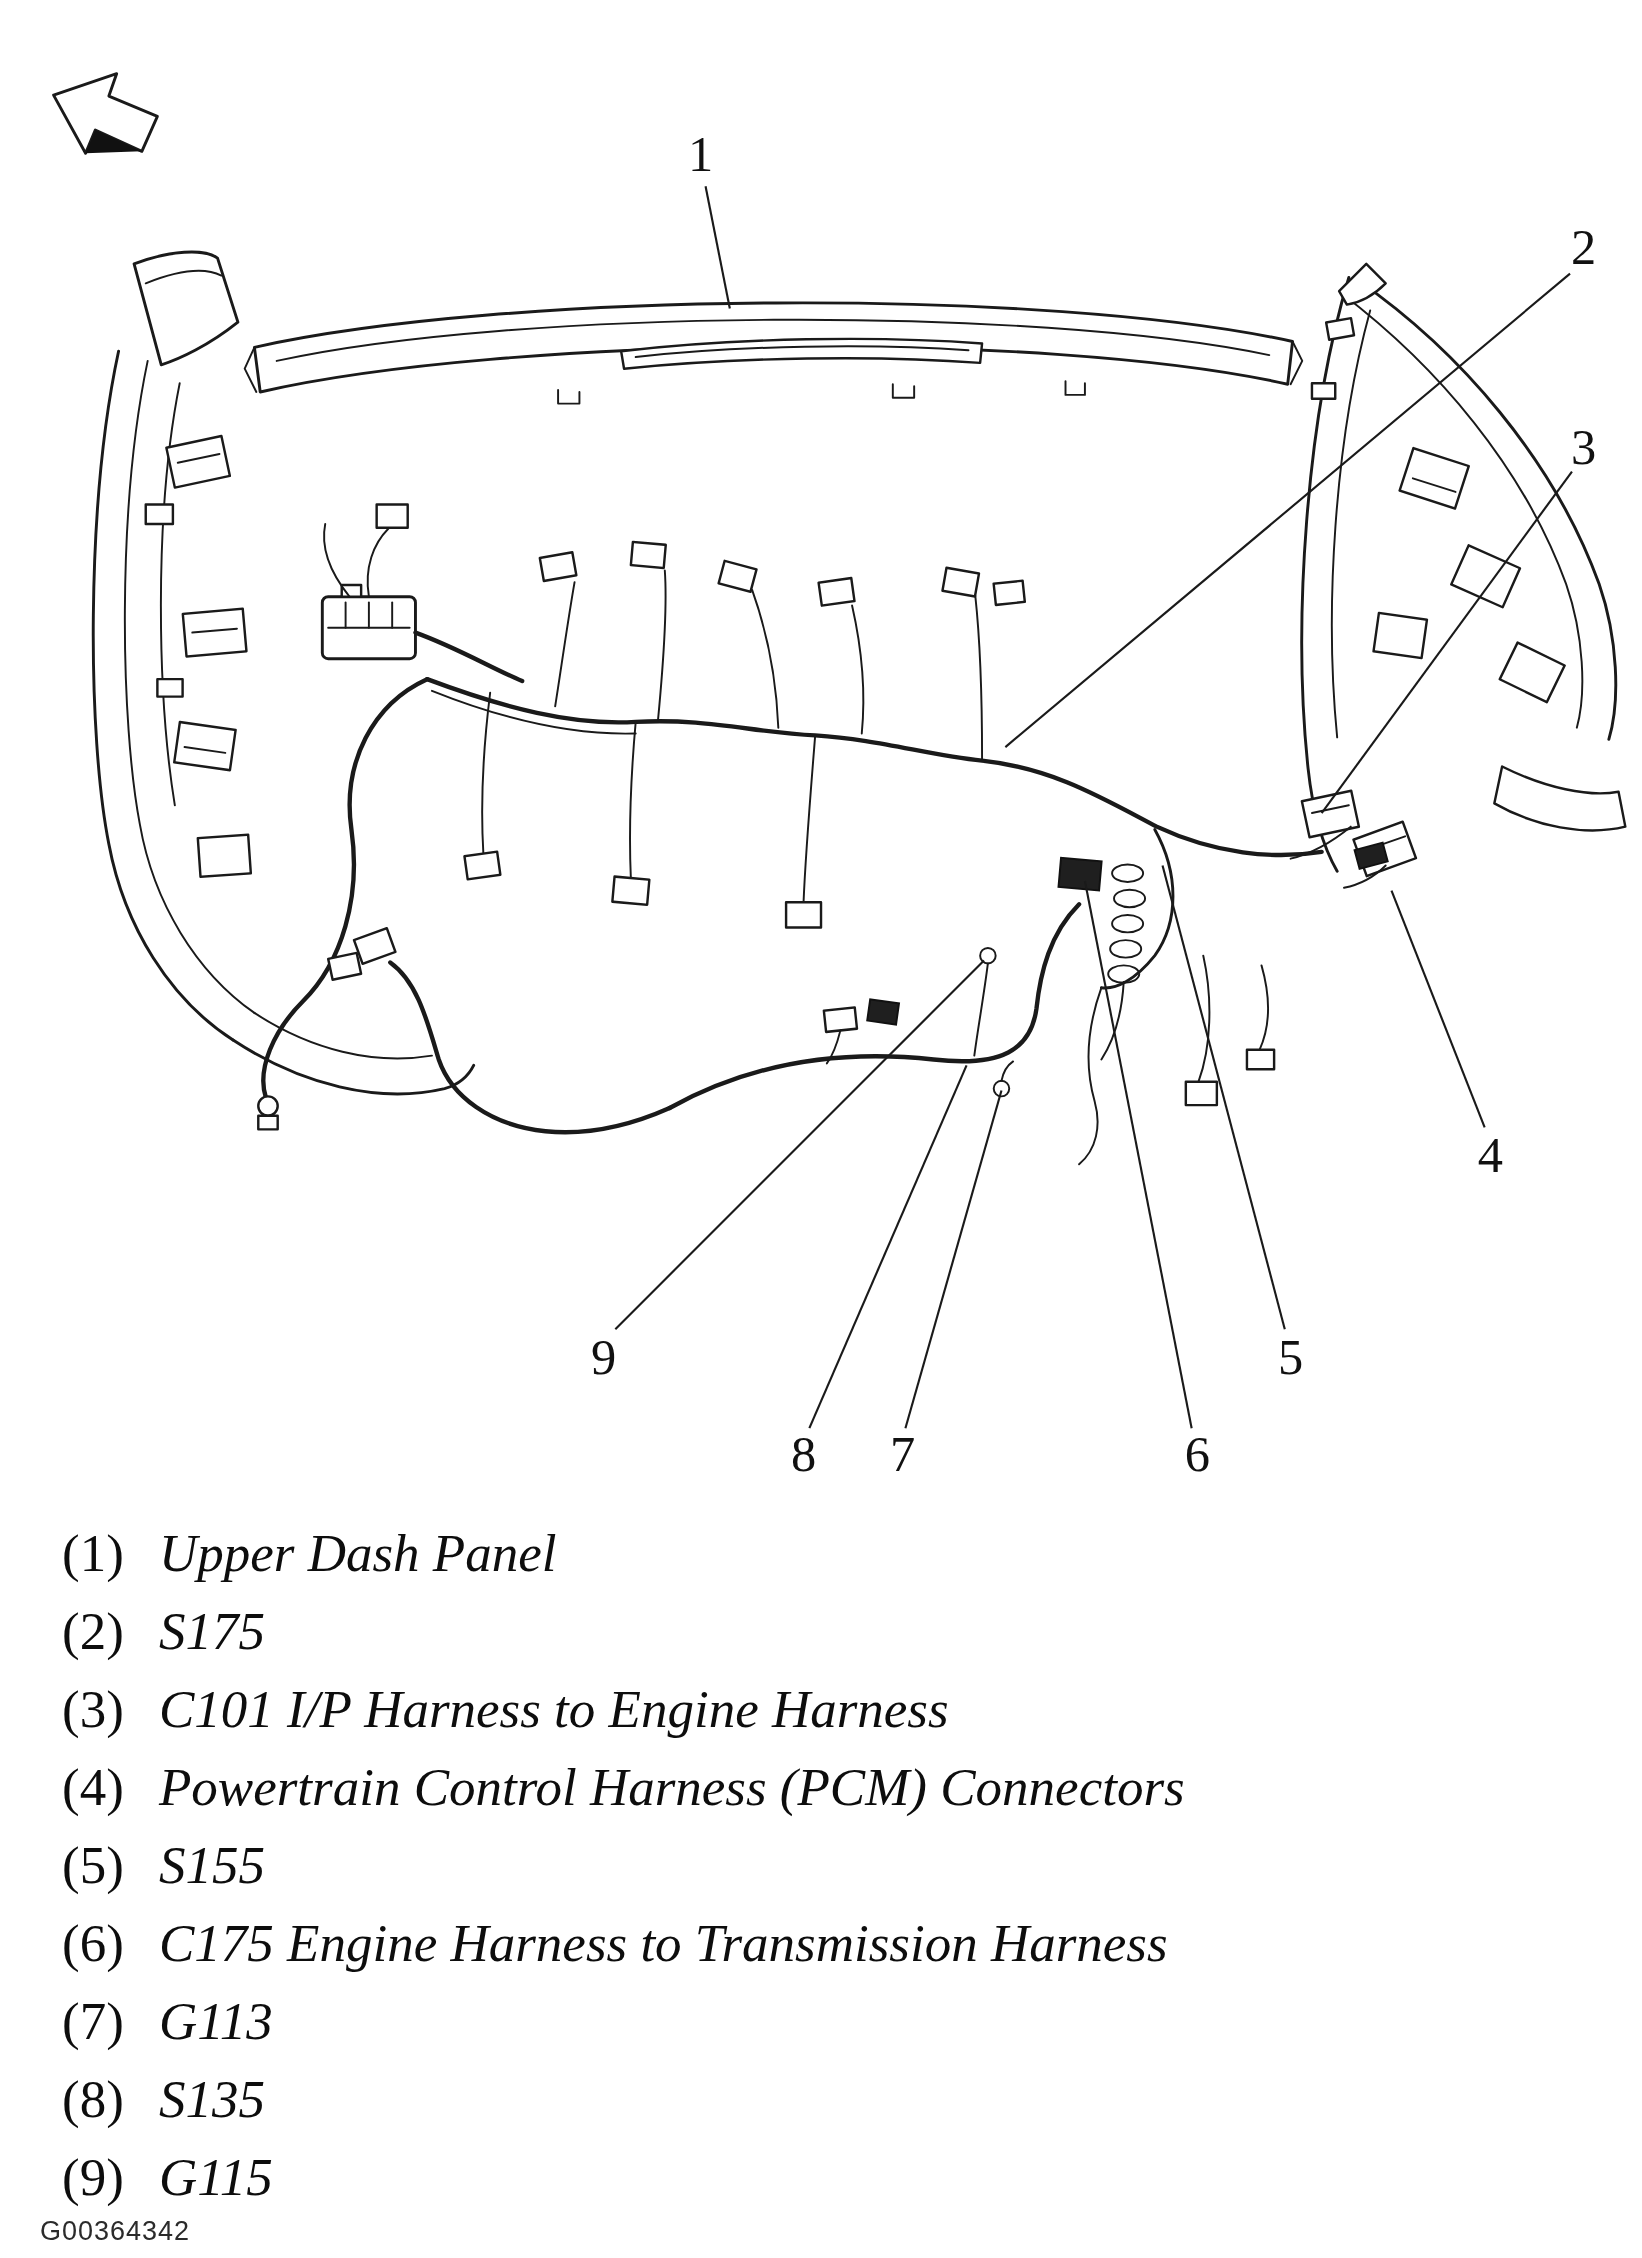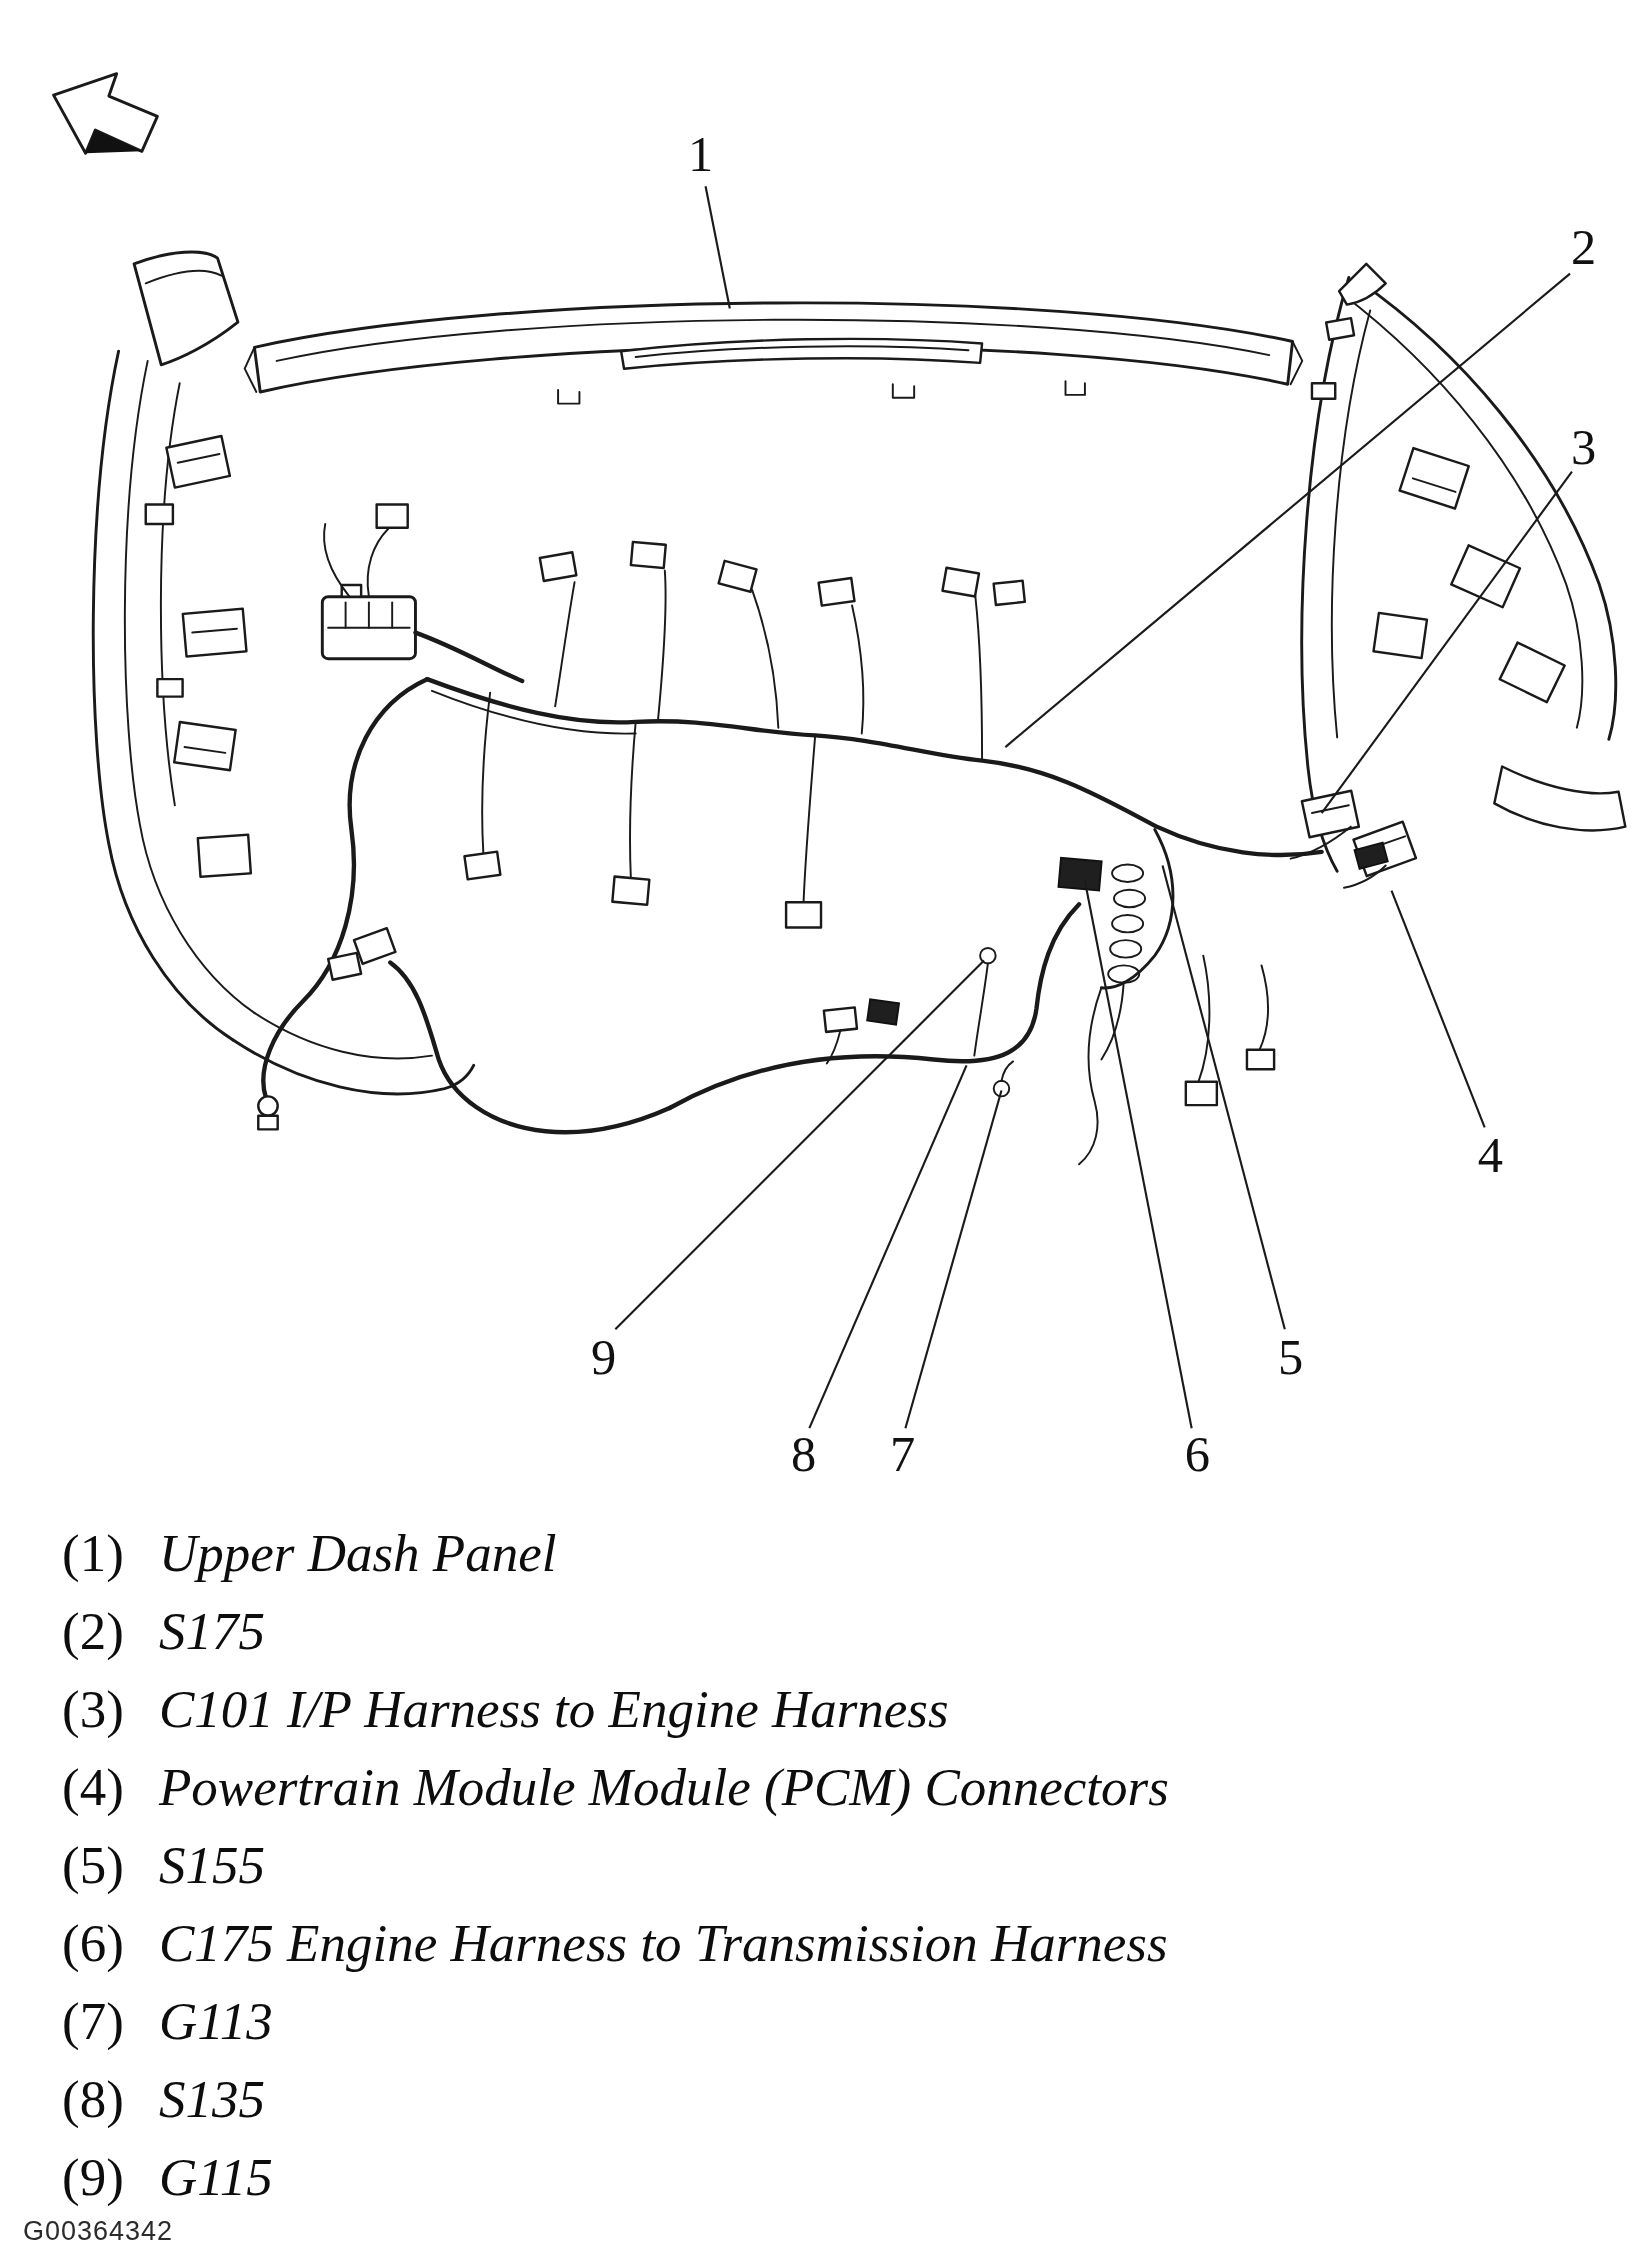--- a/index.html
+++ b/index.html
@@ -42,21 +42,21 @@
     padding-left: 62px;
     font-size: 53px;
     line-height: 78px;
     color: #0d0d0d;
   }
   .legend-item .num { width: 97px; flex: 0 0 auto; }
   .legend-item .label { flex: 1 1 auto; white-space: nowrap; font-style: italic; }
 
   .figure-id {
     position: absolute;
-    left: 23px;
+    left: 40px;
     top: 2216px;
     font-family: "Liberation Sans", sans-serif;
     font-size: 27px;
     letter-spacing: 1px;
     color: #2b2b2b;
   }
 </style>
 </head>
 <body>
 
@@ -240,21 +240,21 @@
     <div class="legend-item">
       <span class="num">(2)</span>
       <span class="label">S175</span>
     </div>
     <div class="legend-item">
       <span class="num">(3)</span>
       <span class="label">C101 I/P Harness to Engine Harness</span>
     </div>
     <div class="legend-item">
       <span class="num">(4)</span>
-      <span class="label">Powertrain Module Module (PCM) Connectors</span>
+      <span class="label">Powertrain Control Harness (PCM) Connectors</span>
     </div>
     <div class="legend-item">
       <span class="num">(5)</span>
       <span class="label">S155</span>
     </div>
     <div class="legend-item">
       <span class="num">(6)</span>
       <span class="label">C175 Engine Harness to Transmission Harness</span>
     </div>
     <div class="legend-item">

